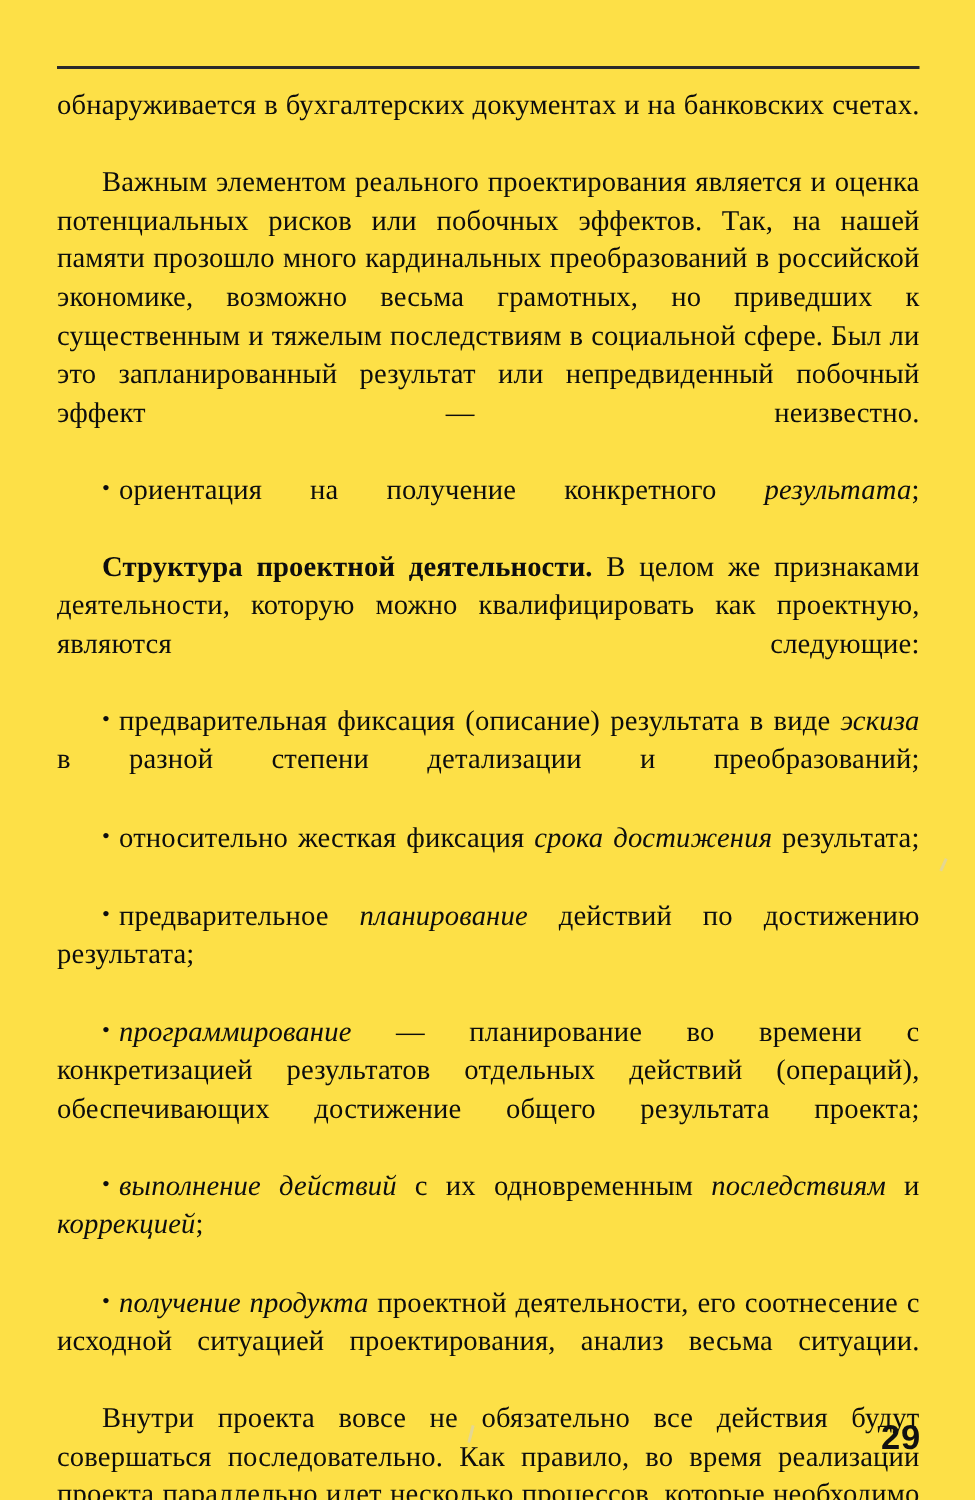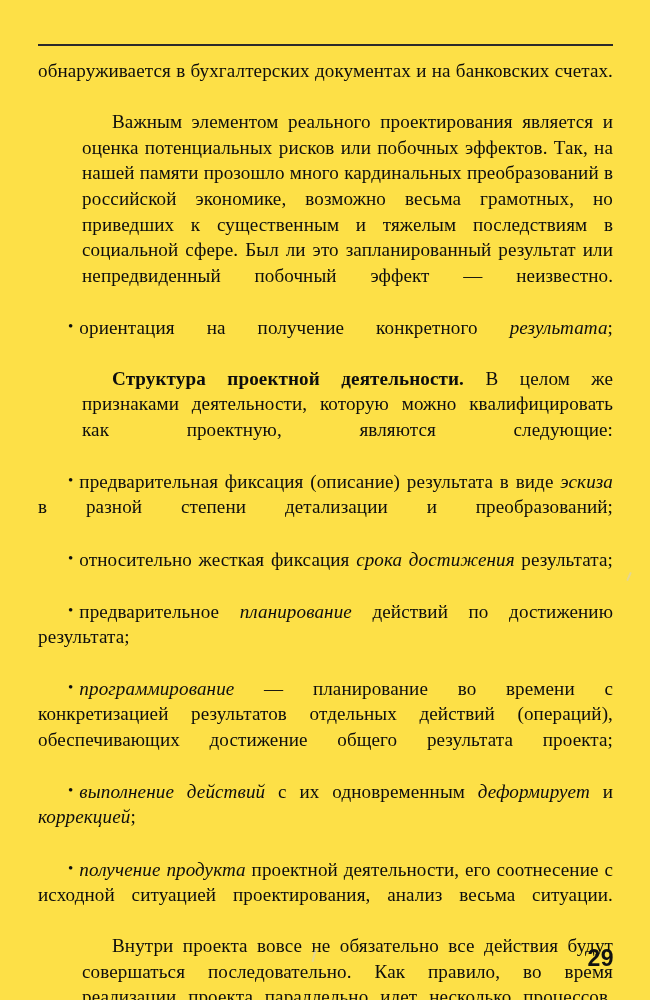--- a/index.html
+++ b/index.html
@@ -38,21 +38,20 @@
     line-height: 25.6px;
     text-align: justify;
     text-justify: inter-word;
     letter-spacing: 0.1px;
     word-spacing: 0.2px;
     -webkit-hyphens: none;
     hyphens: none;
   }
   p.indent {
     text-indent: 30px;
-    margin-left: 44px;
   }
   p.bullet {
     text-indent: 30px;
   }
   p.bullet .bul {
     font-size: 15px;
     vertical-align: 0.18em;
     padding-right: 6px;
   }
   
@@ -118,21 +117,21 @@
 
     <p class="para bullet">
       <span class="bul">•</span><span>предварительное </span><i class="ital">планирование</i><span> действий по достижению результата;</span>
     </p>
 
     <p class="para bullet">
       <span class="bul">•</span><i class="ital">программирование</i><span> — планирование во времени с конкретизацией результатов отдельных действий (операций), обеспечивающих достижение общего результата проекта;</span>
     </p>
 
     <p class="para bullet">
-      <span class="bul">•</span><i class="ital">выполнение действий</i><span> с их одновременным </span><i class="ital">деформирует</i><span> и </span><i class="ital">коррекцией</i><span>;</span>
+      <span class="bul">•</span><i class="ital">выполнение действий</i><span> с их одновременным </span><i class="ital">последствиям</i><span> и </span><i class="ital">коррекцией</i><span>;</span>
     </p>
 
     <p class="para bullet">
       <span class="bul">•</span><i class="ital">получение продукта</i><span> проектной деятельности, его соотнесение с исходной ситуацией проектирования, анализ весьма ситуации.</span>
     </p>
 
     <p class="para indent">
       <span>Внутри проекта вовсе не обязательно все действия будут совершаться последовательно. Как правило, во время реализации проекта параллельно идет несколько процессов, которые необходимо координировать. При этом обычно есть и «направление главного удара», а вся совокупность предпринимаемых усилий делится на стержневые и периферийные. Непредвиденные, несогласованные перераспределения между этими процессами легко приводят к разрушению проектного замысла. Именно это происходит в спонтанном детском проектировании, когда отдельное действие становится главным и деформирует весь проект.</span>
     </p>
 

